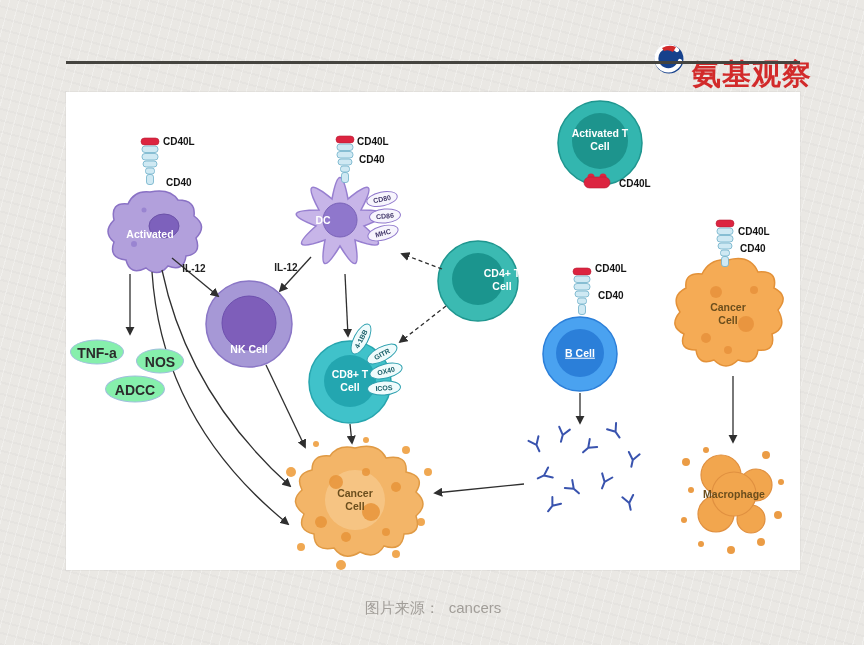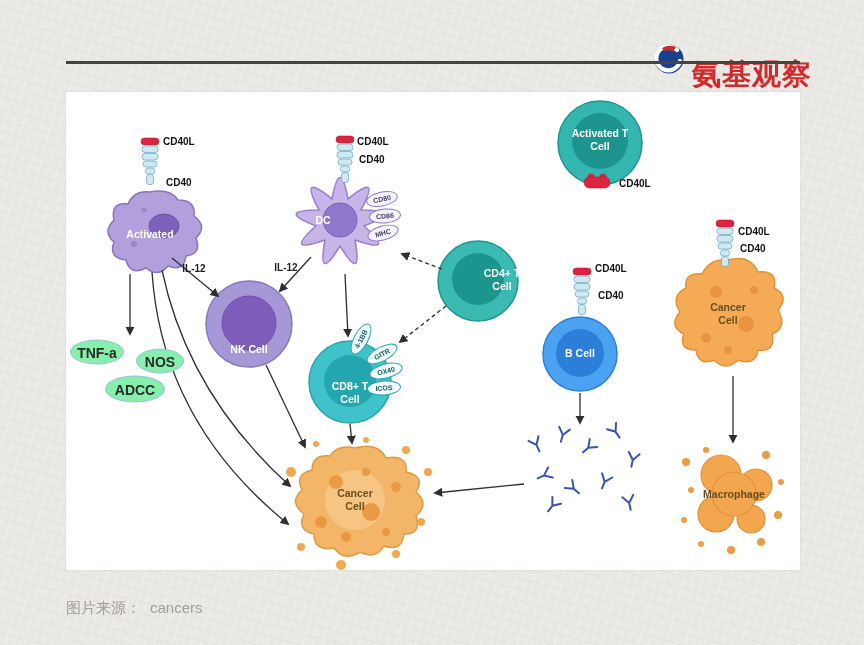--- a/index.html
+++ b/index.html
@@ -21,21 +21,21 @@
   }
   .brand{position:absolute;right:52px;top:22px;display:flex;align-items:center;gap:7px;}
   .brand-text{font-size:29px;font-weight:900;color:#d22a2a;letter-spacing:1px;margin-top:33px;}
   .rule{position:absolute;left:66px;top:61px;width:734px;height:3px;background:#45443f;}
   .panel{
     position:absolute;left:66px;top:92px;width:734px;height:478px;background:#ffffff;
     box-shadow:0 0 0 1px rgba(0,0,0,.03);
   }
   .panel svg.shapes{position:absolute;left:0;top:0;}
   .footer{
-    position:absolute;left:66px;top:599px;width:734px;text-align:left;
+    position:absolute;left:66px;top:599px;width:734px;text-align:center;
     font-size:15px;color:#a19d98;
   }
   .footer .src-name{margin-left:9px;}
   .cell-lbl{
     position:absolute;transform:translate(-50%,-50%);text-align:center;
     color:#fff;font-weight:bold;font-size:10.5px;line-height:1.2;
   }
   .dark-lbl{color:#6b4e1d;}
   .tag{position:absolute;font-size:10px;font-weight:bold;color:#141414;white-space:nowrap;}
   .il12{position:absolute;transform:translate(-50%,-50%);font-size:10px;font-weight:bold;color:#222;}
@@ -244,22 +244,22 @@
             <path d="M0,8 L0,1 M0,1 L-5.5,-6 M0,1 L5.5,-6"></path>
           </g>
       </g>
     </svg>
 
     <div class="cell-lbl" style="left:84px;top:142px;width:80px;">Activated</div>
     <div class="cell-lbl" style="left:257px;top:128px;width:30px;">DC</div>
     <div class="cell-lbl" style="left:534px;top:48px;width:58px;text-align:center;">Activated T Cell</div>
     <div class="cell-lbl" style="left:412px;top:188px;width:40px;margin-left:24px;">CD4+ T Cell</div>
     <div class="cell-lbl" style="left:183px;top:231px;width:60px;margin-top:26px;">NK Cell</div>
-    <div class="cell-lbl" style="left:284px;top:289px;width:40px;margin-top:12px;">CD8+ T Cell</div>
-    <div class="cell-lbl" style="left:514px;top:261px;width:50px;">B Cell</div>
+    <div class="cell-lbl" style="left:284px;top:289px;width:40px;">CD8+ T Cell</div>
+    <div class="cell-lbl" style="left:514px;top:261px;width:50px;text-decoration:underline;">B Cell</div>
     <div class="cell-lbl dark-lbl" style="left:662px;top:222px;width:46px;">Cancer Cell</div>
     <div class="cell-lbl dark-lbl" style="left:289px;top:408px;width:46px;">Cancer Cell</div>
     <div class="cell-lbl dark-lbl" style="left:668px;top:402px;width:70px;">Macrophage</div>
 
     <div class="tag" style="left:97px;top:44px;">CD40L</div>
     <div class="tag" style="left:100px;top:85px;">CD40</div>
     <div class="tag" style="left:291px;top:44px;">CD40L</div>
     <div class="tag" style="left:293px;top:62px;">CD40</div>
     <div class="tag" style="left:553px;top:86px;">CD40L</div>
     <div class="tag" style="left:529px;top:171px;">CD40L</div>

